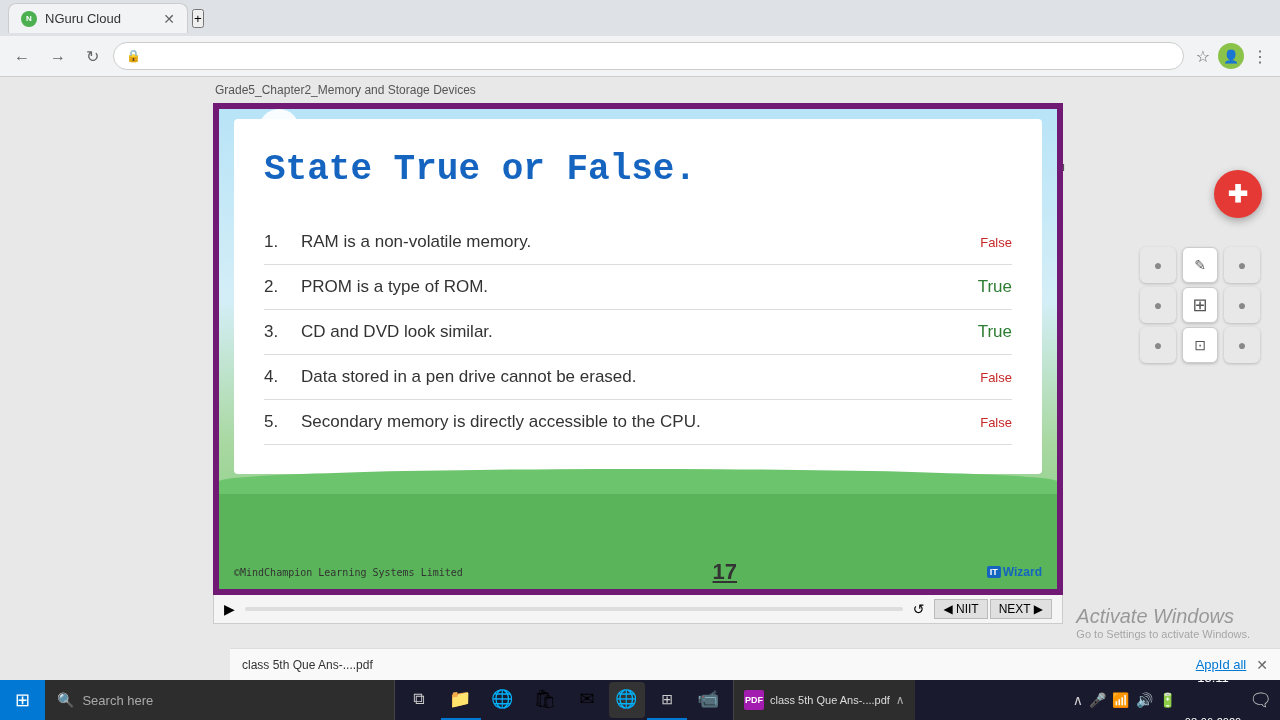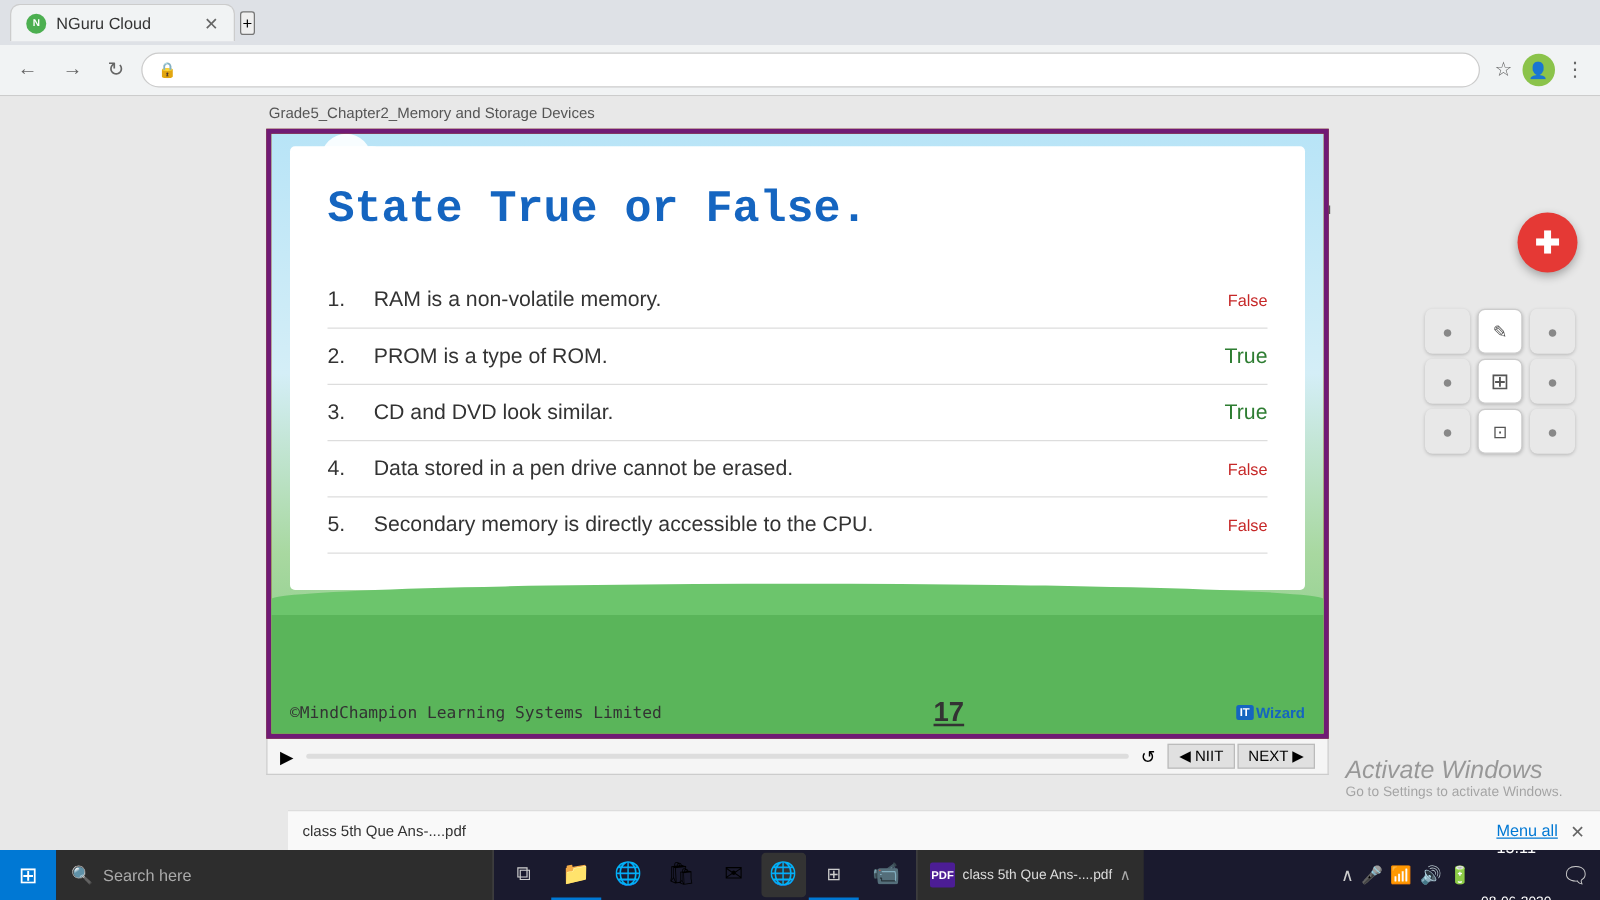--- a/index.html
+++ b/index.html
@@ -17,21 +17,21 @@
     .url-text { font-size: 12px; color: #333; overflow: hidden; white-space: nowrap; text-overflow: ellipsis; }
     .toolbar-icons { display: flex; align-items: center; gap: 4px; }
     .toolbar-icon { background: none; border: none; cursor: pointer; color: #666; font-size: 16px; padding: 4px; border-radius: 50%; }
 
     
     .page-content { background: #e8e8e8; padding: 0; position: relative; }
     .breadcrumb { font-size: 12px; color: #555; padding: 6px 215px; background: #e8e8e8; }
     .menu-link { position: absolute; right: 215px; top: 82px; font-size: 13px; color: #555; cursor: pointer; }
 
     
-    .slide-container { margin: 0 auto; width: 850px; margin-left: 213px; background: #a16207; position: relative; border: 4px solid #701a75; }
+    .slide-container { margin: 0 auto; width: 850px; margin-left: 213px; background: #14532d; position: relative; border: 6px solid #701a75; }
     .slide-wrapper { position: relative; overflow: hidden; }
 
     
     .slide-bg { width: 100%; height: 480px; position: relative; background: linear-gradient(180deg, #b8e4f7 0%, #d4eef7 40%, #a8d8a0 70%, #7ec87e 100%); overflow: hidden; }
     
     
     .cloud { position: absolute; background: white; border-radius: 50px; opacity: 0.9; }
     .cloud::before, .cloud::after { content: ''; position: absolute; background: white; border-radius: 50%; }
     .cloud1 { width: 80px; height: 30px; top: 20px; left: 30px; }
     .cloud1::before { width: 40px; height: 40px; top: -20px; left: 10px; }
@@ -88,21 +88,21 @@
     .taskbar-app { width: 40px; height: 40px; display: flex; align-items: center; justify-content: center; cursor: pointer; font-size: 18px; border-bottom: 2px solid transparent; }
     .taskbar-app.active { border-bottom: 2px solid #0078d4; }
     .taskbar-right { margin-left: auto; display: flex; align-items: center; padding: 0 8px; gap: 8px; }
     .taskbar-icons { display: flex; align-items: center; gap: 6px; }
     .taskbar-icon-sm { font-size: 14px; color: #ccc; cursor: pointer; }
     .taskbar-time { color: white; font-size: 11px; text-align: center; line-height: 1.4; }
     .taskbar-notif { font-size: 18px; color: #ccc; cursor: pointer; }
     
     
     .pdf-task { display: flex; align-items: center; background: #2d2d2d; height: 40px; padding: 0 10px; gap: 6px; border-left: 1px solid #444; cursor: pointer; min-width: 180px; }
-    .pdf-icon { width: 20px; height: 20px; background: #4c1d95; display: flex; align-items: center; justify-content: center; font-size: 9px; color: white; font-weight: bold; border-radius: 2px; }
+    .pdf-icon { width: 20px; height: 20px; background: #a21caf; display: flex; align-items: center; justify-content: center; font-size: 9px; color: white; font-weight: bold; border-radius: 2px; }
     .pdf-name { font-size: 11px; color: #ddd; white-space: nowrap; overflow: hidden; text-overflow: ellipsis; max-width: 120px; }
     .pdf-close { color: #aaa; font-size: 12px; margin-left: auto; cursor: pointer; }
   </style>
 </head>
 <body>
 
 <div class="browser-chrome">
 
   <div class="tab-bar">
     <div class="tab">
@@ -244,21 +244,21 @@
               <rect x="20" y="52" width="55" height="5" fill="#78909c" rx="1"></rect>
               <ellipse cx="65" cy="13" rx="13" ry="9" fill="#212121"></ellipse>
             </svg>
           </div>
         </div>
 
         <div class="grass"></div>
         <div class="grass-top"></div>
 
         <div style="position:absolute; bottom:4px; left:15px; right:15px; display:flex; align-items:center; justify-content:space-between; z-index:10;">
-          <span class="copyright" style="font-size:13px; color:#333; font-family: monospace;">©MindChampion Learning Systems Limited</span>
+          <span class="copyright" style="font-size:10px; color:#333; font-family: monospace;">©MindChampion Learning Systems Limited</span>
           <span class="page-num" style="font-size:22px; font-weight:bold; color:#333;">17</span>
           <span class="wizard-logo" style="font-size:12px; color:#1565c0; font-weight:bold; display:flex; align-items:center; gap:2px;">
             <span class="it-badge">IT</span>
             <span>Wizard</span>
           </span>
         </div>
       </div>
     </div>
   </div>
 
@@ -342,15 +342,15 @@
     <div class="taskbar-time">
       <span style="display:block; color:white; font-size:13px;">15:11</span>
       <span style="display:block; color:white; font-size:11px;margin-top:28px;">08-06-2020</span>
     </div>
     <span class="taskbar-notif">🗨</span>
   </div>
 </div>
 
 <div style="position:fixed; bottom:40px; left:230px; right:0; height:32px; background:#f9f9f9; border-top:1px solid #ddd; display:flex; align-items:center; padding:0 12px;">
   <span style="font-size:12px; color:#333;">class 5th Que Ans-....pdf</span>
-  <span style="margin-left:auto; font-size:13px; color:#0078d4; cursor:pointer; text-decoration:underline;">Menu all</span>
+  <span style="margin-left:auto; font-size:13px; color:#0078d4; cursor:pointer; text-decoration:underline;">AppId all</span>
   <span style="margin-left:10px; font-size:14px; color:#666; cursor:pointer;">✕</span>
 </div>
 
 </body></html>

